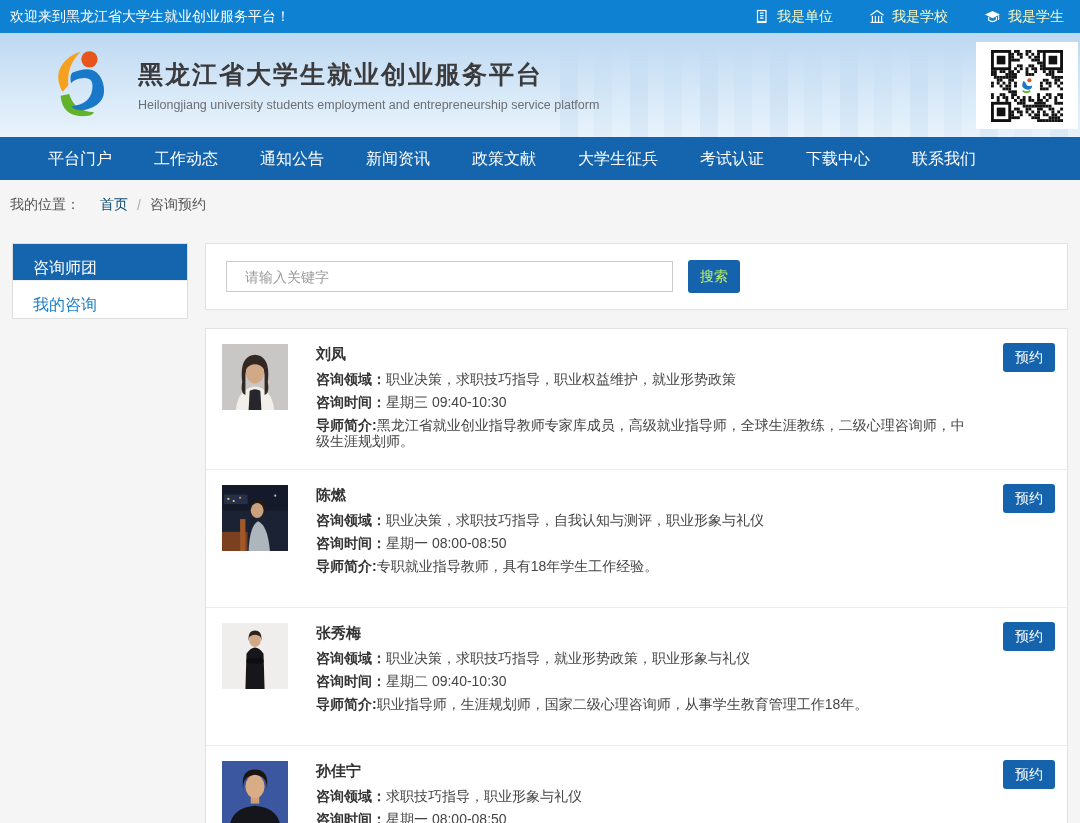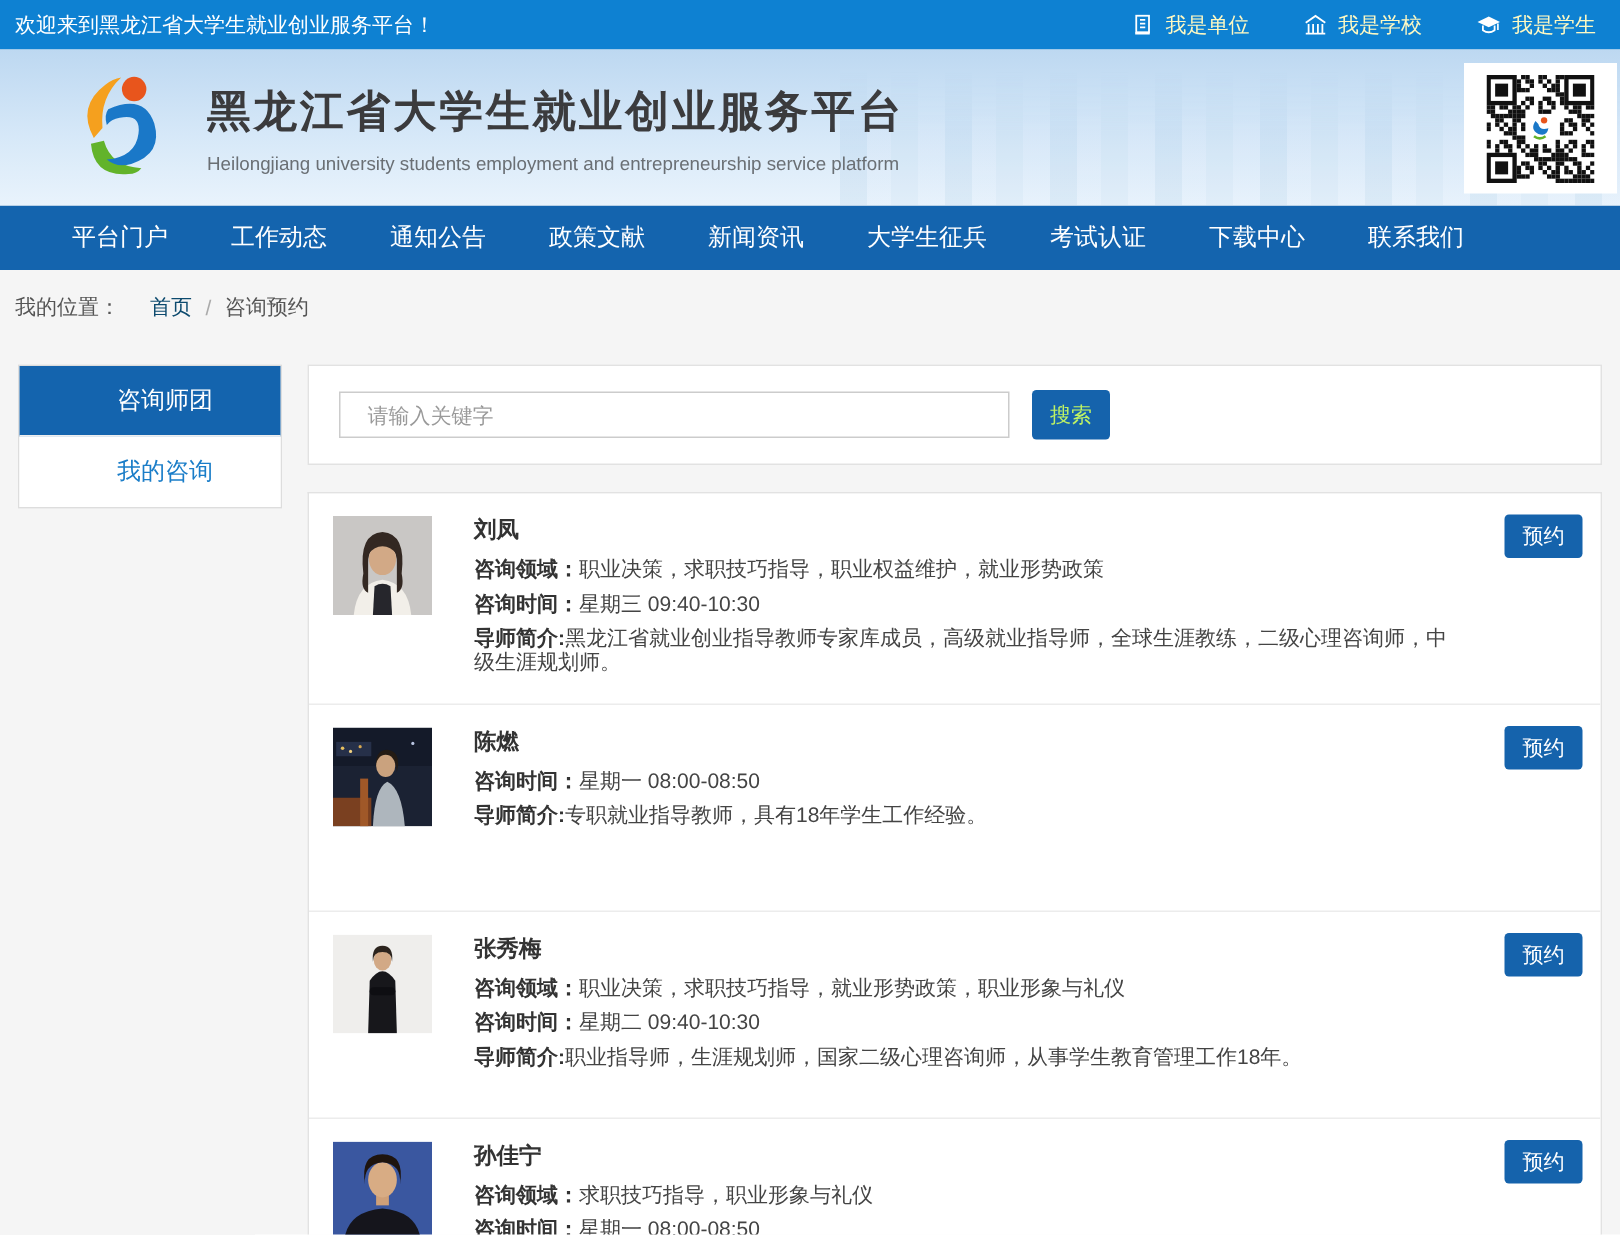--- a/index.html
+++ b/index.html
@@ -12,38 +12,38 @@
   .topbar-link { display:flex; align-items:center; gap:7px; color:#fef9c3; cursor:pointer; white-space:nowrap; }
   .topbar-link svg { display:block; }
 
   
   .header { height:104px; background:linear-gradient(180deg,#bdd8f1 0%,#d6e8f8 55%,#e9f3fc 100%); position:relative; display:flex; align-items:center; padding-left:28px; overflow:hidden; }
   .city { position:absolute; right:0; top:14px; bottom:0; width:520px;
      background:repeating-linear-gradient(90deg, rgba(150,190,225,.28) 0 18px, rgba(215,235,250,.06) 18px 34px, rgba(165,200,230,.2) 34px 52px, rgba(220,238,252,.05) 52px 70px);
      -webkit-mask-image:linear-gradient(180deg,transparent 0,#000 45%); mask-image:linear-gradient(180deg,transparent 0,#000 45%); opacity:.55; }
   .logo { width:96px; height:82px; position:relative; z-index:1; flex:0 0 auto; }
   .brand { margin-left:14px; z-index:1; }
-  .brand-title { font-size:29px; font-weight:bold; color:#3b3b3d; letter-spacing:2px; }
+  .brand-title { font-size:25px; font-weight:bold; color:#3b3b3d; letter-spacing:2px; }
   .brand-sub { font-size:12.5px; color:#6a6f74; margin-top:7px; }
   .qr { position:absolute; right:2px; top:9px; width:102px; height:87px; background:#fff; display:flex; align-items:center; justify-content:center; z-index:2; }
   .qr svg { width:72px; height:72px; display:block; }
 
   
   .nav { height:43px; background:#1464ae; display:flex; align-items:center; padding-left:27px; }
   .nav-item { color:#fff; font-size:16px; padding:0 21px; height:43px; line-height:43px; cursor:pointer; white-space:nowrap; }
 
   
   .crumbs { height:50px; display:flex; align-items:center; padding-left:10px; font-size:14px; color:#555; }
   .crumb-home { color:#0c4a6e; margin-left:20px; cursor:pointer; }
   .crumb-sep { color:#aaa; margin:0 9px; }
 
   
   .content { position:relative; height:593px; }
   .sidebar { position:absolute; left:12px; top:13px; width:176px; background:#fff; border:1px solid #ddd; }
-  .side-item { height:47px; line-height:47px; padding-left:20px; font-size:16px; color:#1a7dc8; cursor:pointer; border-bottom:1px solid #eee; background:#fff;text-align:center; }
+  .side-item { height:37px; line-height:47px; padding-left:20px; font-size:16px; color:#1a7dc8; cursor:pointer; border-bottom:1px solid #eee; background:#fff; }
   .side-item:last-child { border-bottom:none; }
   .side-item.active { background:#1464ae; color:#fff; }
 
   .main { position:absolute; left:205px; top:13px; width:863px; }
   .search-card { background:#fff; border:1px solid #e2e2e2; height:67px; display:flex; align-items:center; padding:0 20px; }
   .search-input { width:447px; height:31px; border:1px solid #ccc; padding:0 18px; font-size:14px; color:#333; outline:none; background:#fff; }
   .search-input::placeholder { color:#9a9a9a; }
   .search-btn { margin-left:15px; width:52px; height:33px; background:#1563ac; color:#bef264; border:none; border-radius:3px; font-size:14px; cursor:pointer; }
 
   .list-card { margin-top:18px; background:#fff; border:1px solid #e2e2e2; border-bottom:none; overflow:hidden; }
@@ -336,22 +336,22 @@
         <circle cx="40" cy="31.5" r="2.2" fill="#e8551c"></circle>
         <path d="M33 42.5 q4 3 8 0" stroke="#62b32a" stroke-width="1.8" fill="none"></path>
       </svg>
     </div>
 </div>
 
 <div class="nav">
     <div class="nav-item">平台门户</div>
     <div class="nav-item">工作动态</div>
     <div class="nav-item">通知公告</div>
+    <div class="nav-item">新闻资讯</div>
     <div class="nav-item">政策文献</div>
-    <div class="nav-item">新闻资讯</div>
     <div class="nav-item">大学生征兵</div>
     <div class="nav-item">考试认证</div>
     <div class="nav-item">下载中心</div>
     <div class="nav-item">联系我们</div>
   </div>
 
 <div class="crumbs">
   <span>我的位置：</span>
   <span class="crumb-home">首页</span>
   <span class="crumb-sep">/</span>
@@ -409,20 +409,23 @@
               <rect x="0" y="44" width="24" height="18" fill="#7a4020"></rect>
               <rect x="17" y="32" width="5" height="30" fill="#a05828"></rect>
               <path d="M27 26 Q26 14 34 14 Q43 15 40 28 Q40 19 33 18 Q28 18 27 26 Z" fill="#241b14"></path>
               <ellipse cx="33" cy="24" rx="6" ry="7" fill="#caa27e"></ellipse>
               <path d="M25 62 Q26 38 34 34 Q43 38 45 62 Z" fill="#aeb6bd"></path>
             </svg>
           </div>
     <div class="entry-body">
       <div class="c-name">陈燃</div>
       <div class="c-line">
+        <b>咨询领域：</b><span>职业决策，求职技巧指导，自我认知与测评，职业形象与礼仪</span>
+      </div>
+      <div class="c-line">
         <b>咨询时间：</b><span>星期一 08:00-08:50</span>
       </div>
       <div class="c-line">
         <b>导师简介:</b><span>专职就业指导教师，具有18年学生工作经验。</span>
       </div>
     </div>
     <button class="book-btn">预约</button>
   </div>
         <div class="entry">
     <div class="photo">

